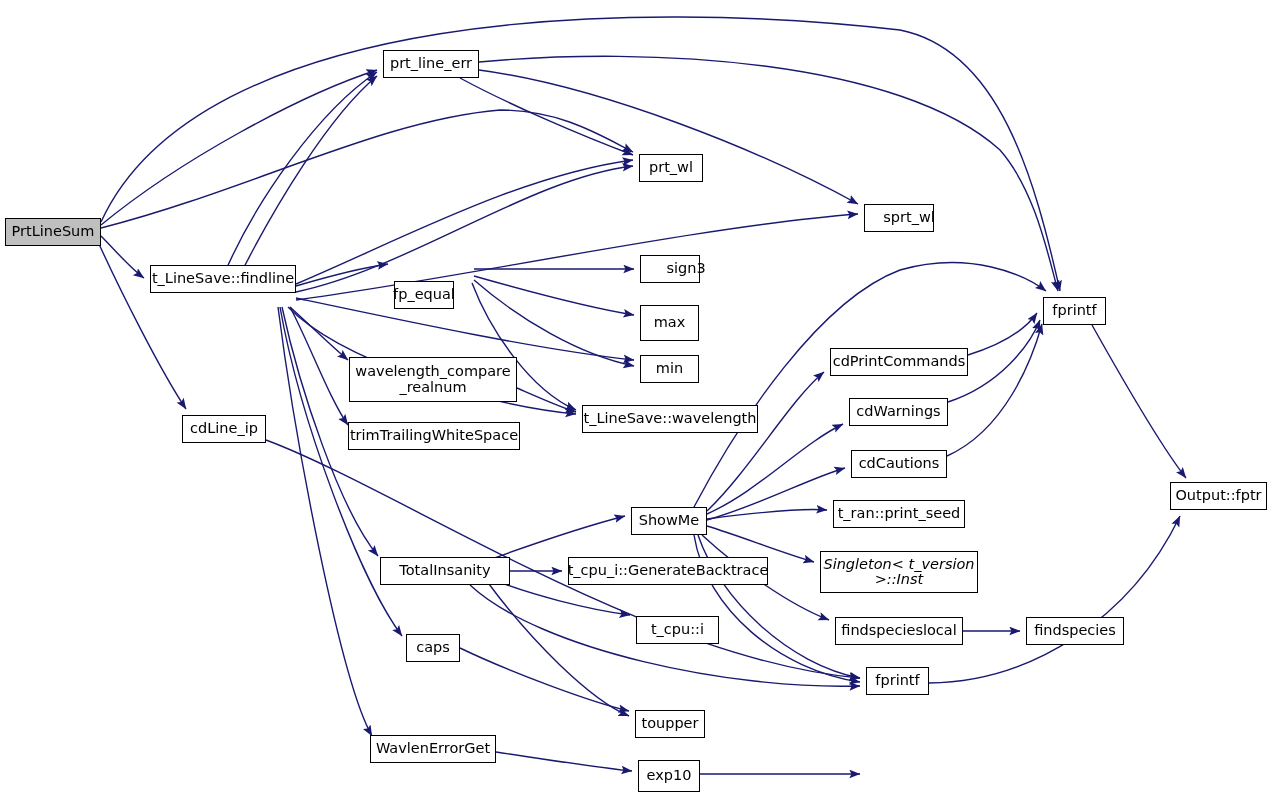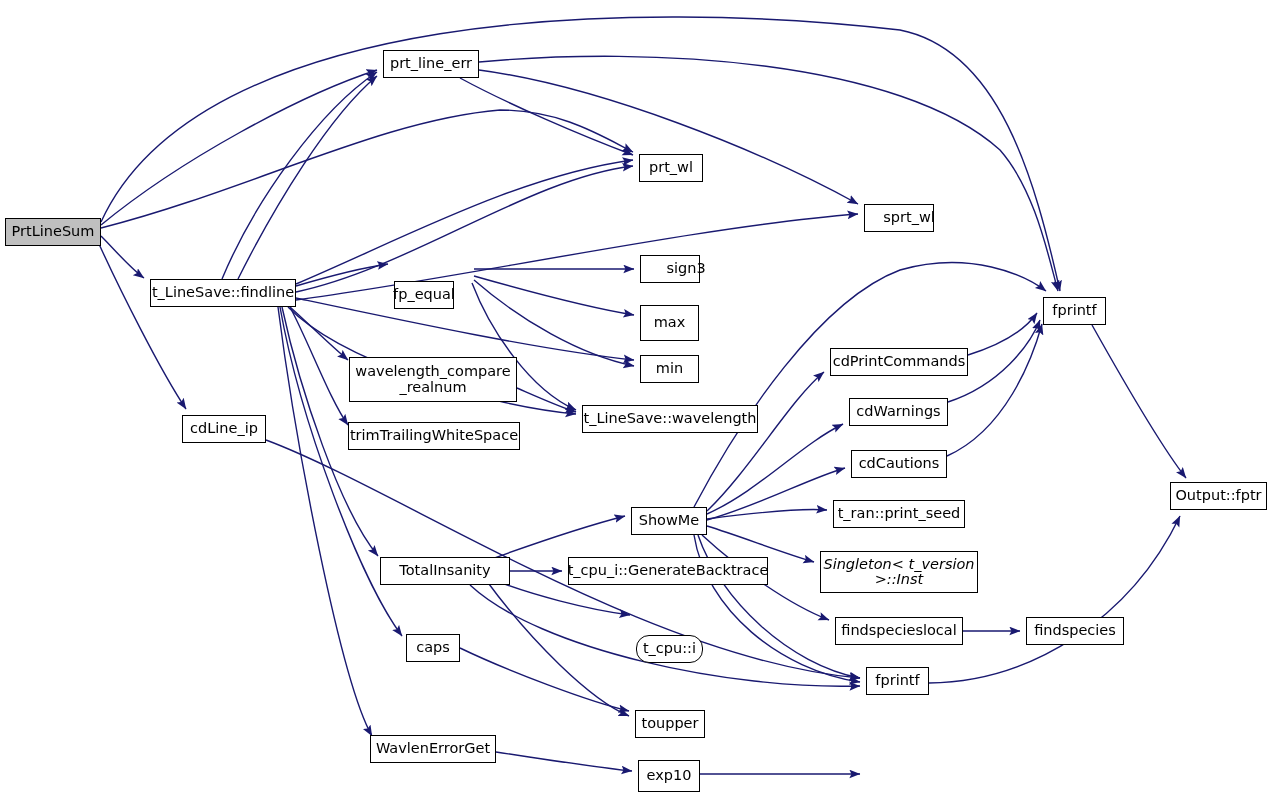--- a/index.html
+++ b/index.html
@@ -74,42 +74,42 @@
         <path d="M929,683 C1030,682 1130,620 1180,516" marker-end="url(#arrow)"></path>
         <path d="M496,752 C550,760 600,768 632,771" marker-end="url(#arrow)"></path>
         <path d="M700,774 L860,774" marker-end="url(#arrow)"></path>
       </g>
   </svg>
   <div id="node-layer">
       <div class="node cur" style="left: 5px; top: 218px; width: 96px; height: 28px; background: rgb(191, 191, 191);"><span>PrtLineSum</span></div>
       <div class="node" style="left: 383px; top: 50px; width: 96px; height: 28px;"><span>prt_line_err</span></div>
       <div class="node" style="left: 639px; top: 154px; width: 64px; height: 28px;"><span>prt_wl</span></div>
       <div class="node" style="left: 864px; top: 204px; width: 70px; height: 28px; padding-left: 20px;"><span>sprt_wl</span></div>
-      <div class="node" style="left: 150px; top: 279px; width: 146px; height: 28px;"><span>t_LineSave::findline</span></div>
+      <div class="node" style="left: 150px; top: 265px; width: 146px; height: 28px;"><span>t_LineSave::findline</span></div>
       <div class="node" style="left: 394px; top: 255px; width: 60px; height: 28px; margin-top: 26px;"><span>fp_equal</span></div>
       <div class="node" style="left: 640px; top: 255px; width: 60px; height: 28px; padding-left: 32px;"><span>sign3</span></div>
       <div class="node" style="left: 640px; top: 305px; width: 59px; height: 36px;"><span>max</span></div>
       <div class="node" style="left: 640px; top: 355px; width: 59px; height: 28px;"><span>min</span></div>
       <div class="node" style="left: 1043px; top: 297px; width: 63px; height: 28px;"><span>fprintf</span></div>
       <div class="node" style="left: 349px; top: 357px; width: 168px; height: 45px;"><span>wavelength_compare
 _realnum</span></div>
       <div class="node" style="left: 582px; top: 405px; width: 176px; height: 28px;"><span>t_LineSave::wavelength</span></div>
       <div class="node" style="left: 182px; top: 415px; width: 84px; height: 28px;"><span>cdLine_ip</span></div>
       <div class="node" style="left: 348px; top: 422px; width: 172px; height: 28px;"><span>trimTrailingWhiteSpace</span></div>
       <div class="node" style="left: 830px; top: 348px; width: 138px; height: 28px;"><span>cdPrintCommands</span></div>
       <div class="node" style="left: 849px; top: 398px; width: 99px; height: 28px;"><span>cdWarnings</span></div>
       <div class="node" style="left: 851px; top: 450px; width: 96px; height: 28px;"><span>cdCautions</span></div>
       <div class="node" style="left: 1170px; top: 482px; width: 97px; height: 28px;"><span>Output::fptr</span></div>
       <div class="node" style="left: 631px; top: 507px; width: 76px; height: 28px;"><span>ShowMe</span></div>
       <div class="node" style="left: 833px; top: 500px; width: 132px; height: 28px;"><span>t_ran::print_seed</span></div>
       <div class="node" style="left: 380px; top: 557px; width: 130px; height: 28px;"><span>TotalInsanity</span></div>
       <div class="node" style="left: 568px; top: 557px; width: 200px; height: 28px;"><span>t_cpu_i::GenerateBacktrace</span></div>
       <div class="node" style="left: 820px; top: 551px; width: 158px; height: 42px; font-style: italic;"><span>Singleton&lt; t_version
 &gt;::Inst</span></div>
-      <div class="node" style="left: 636px; top: 635px; width: 67px; height: 28px; border-radius: 13px;"><span>t_cpu::i</span></div>
+      <div class="node" style="left: 636px; top: 616px; width: 83px; height: 28px;"><span>t_cpu::i</span></div>
       <div class="node" style="left: 835px; top: 617px; width: 128px; height: 28px; text-align: center;"><span>findspecieslocal</span></div>
       <div class="node" style="left: 1026px; top: 617px; width: 98px; height: 28px;"><span>findspecies</span></div>
       <div class="node" style="left: 406px; top: 634px; width: 54px; height: 28px;"><span>caps</span></div>
       <div class="node" style="left: 866px; top: 667px; width: 63px; height: 28px;"><span>fprintf</span></div>
       <div class="node" style="left: 635px; top: 710px; width: 70px; height: 28px;"><span>toupper</span></div>
       <div class="node" style="left: 370px; top: 735px; width: 126px; height: 28px;"><span>WavlenErrorGet</span></div>
       <div class="node" style="left: 638px; top: 760px; width: 62px; height: 32px;"><span>exp10</span></div>
       <div class="node" style="left: 837px; top: 760px; width: 63px; height: 28px; margin-top: 36px;"><span>pow2</span></div>
     </div>
 </div>

